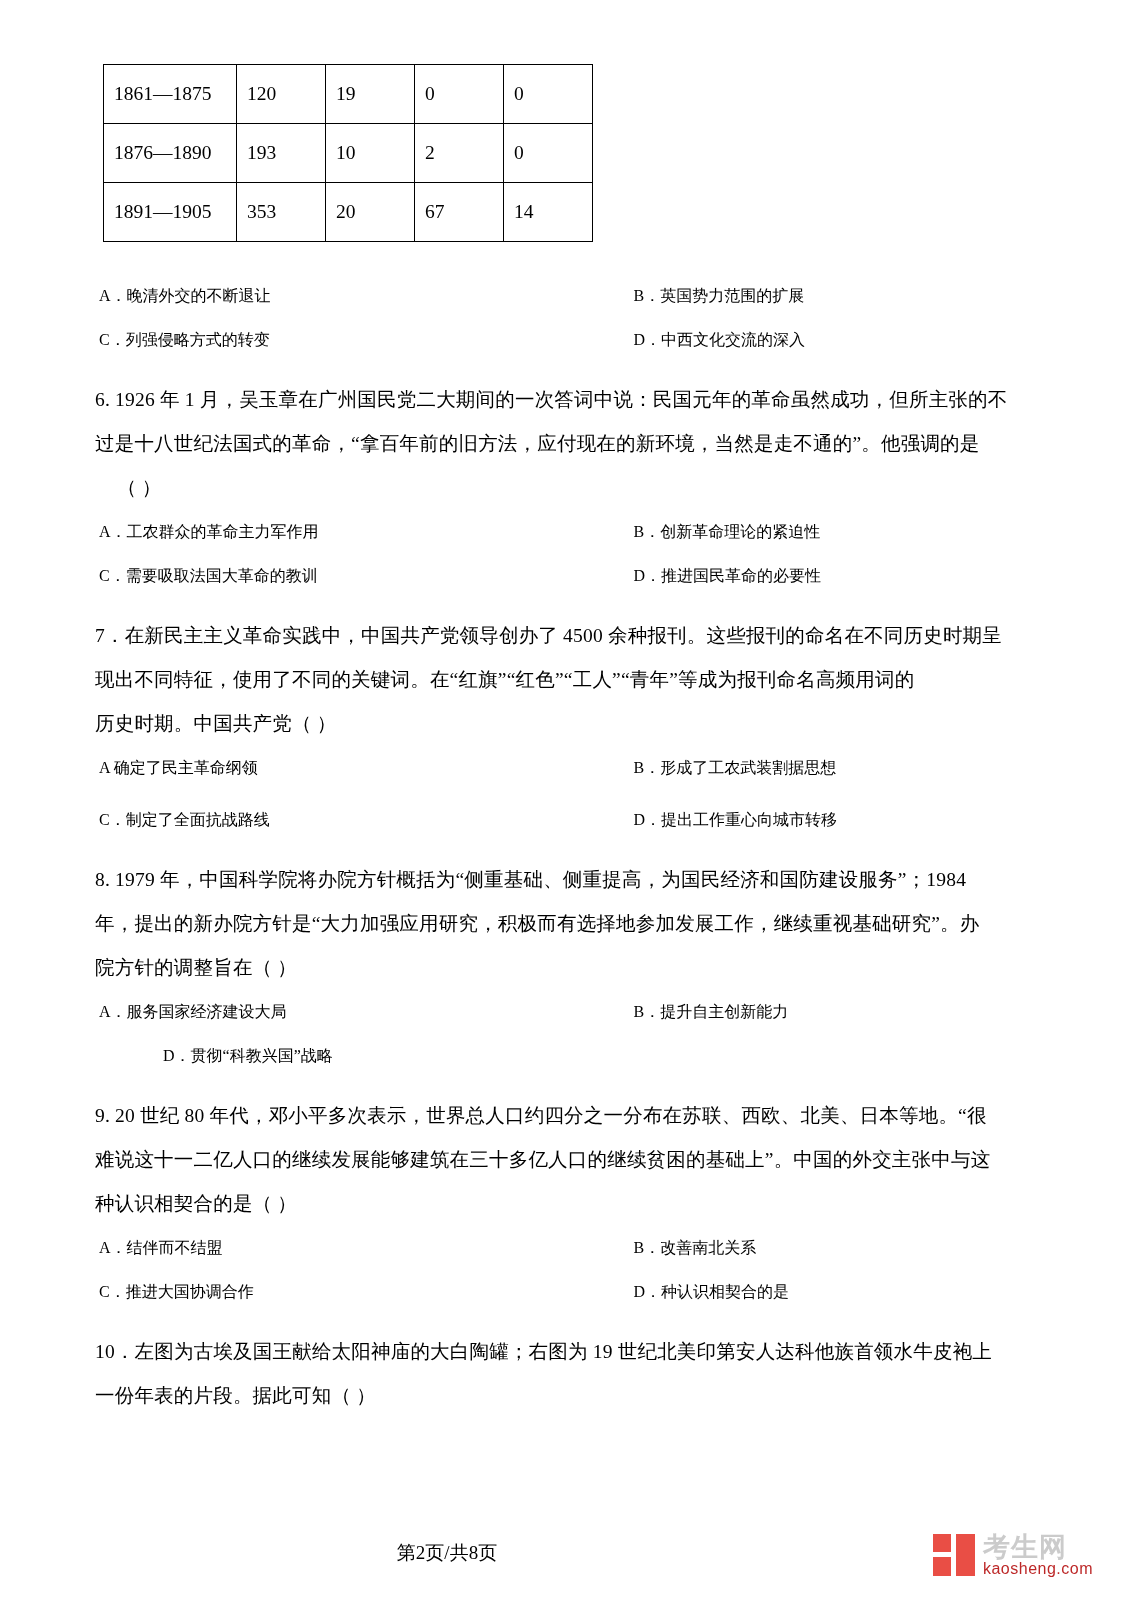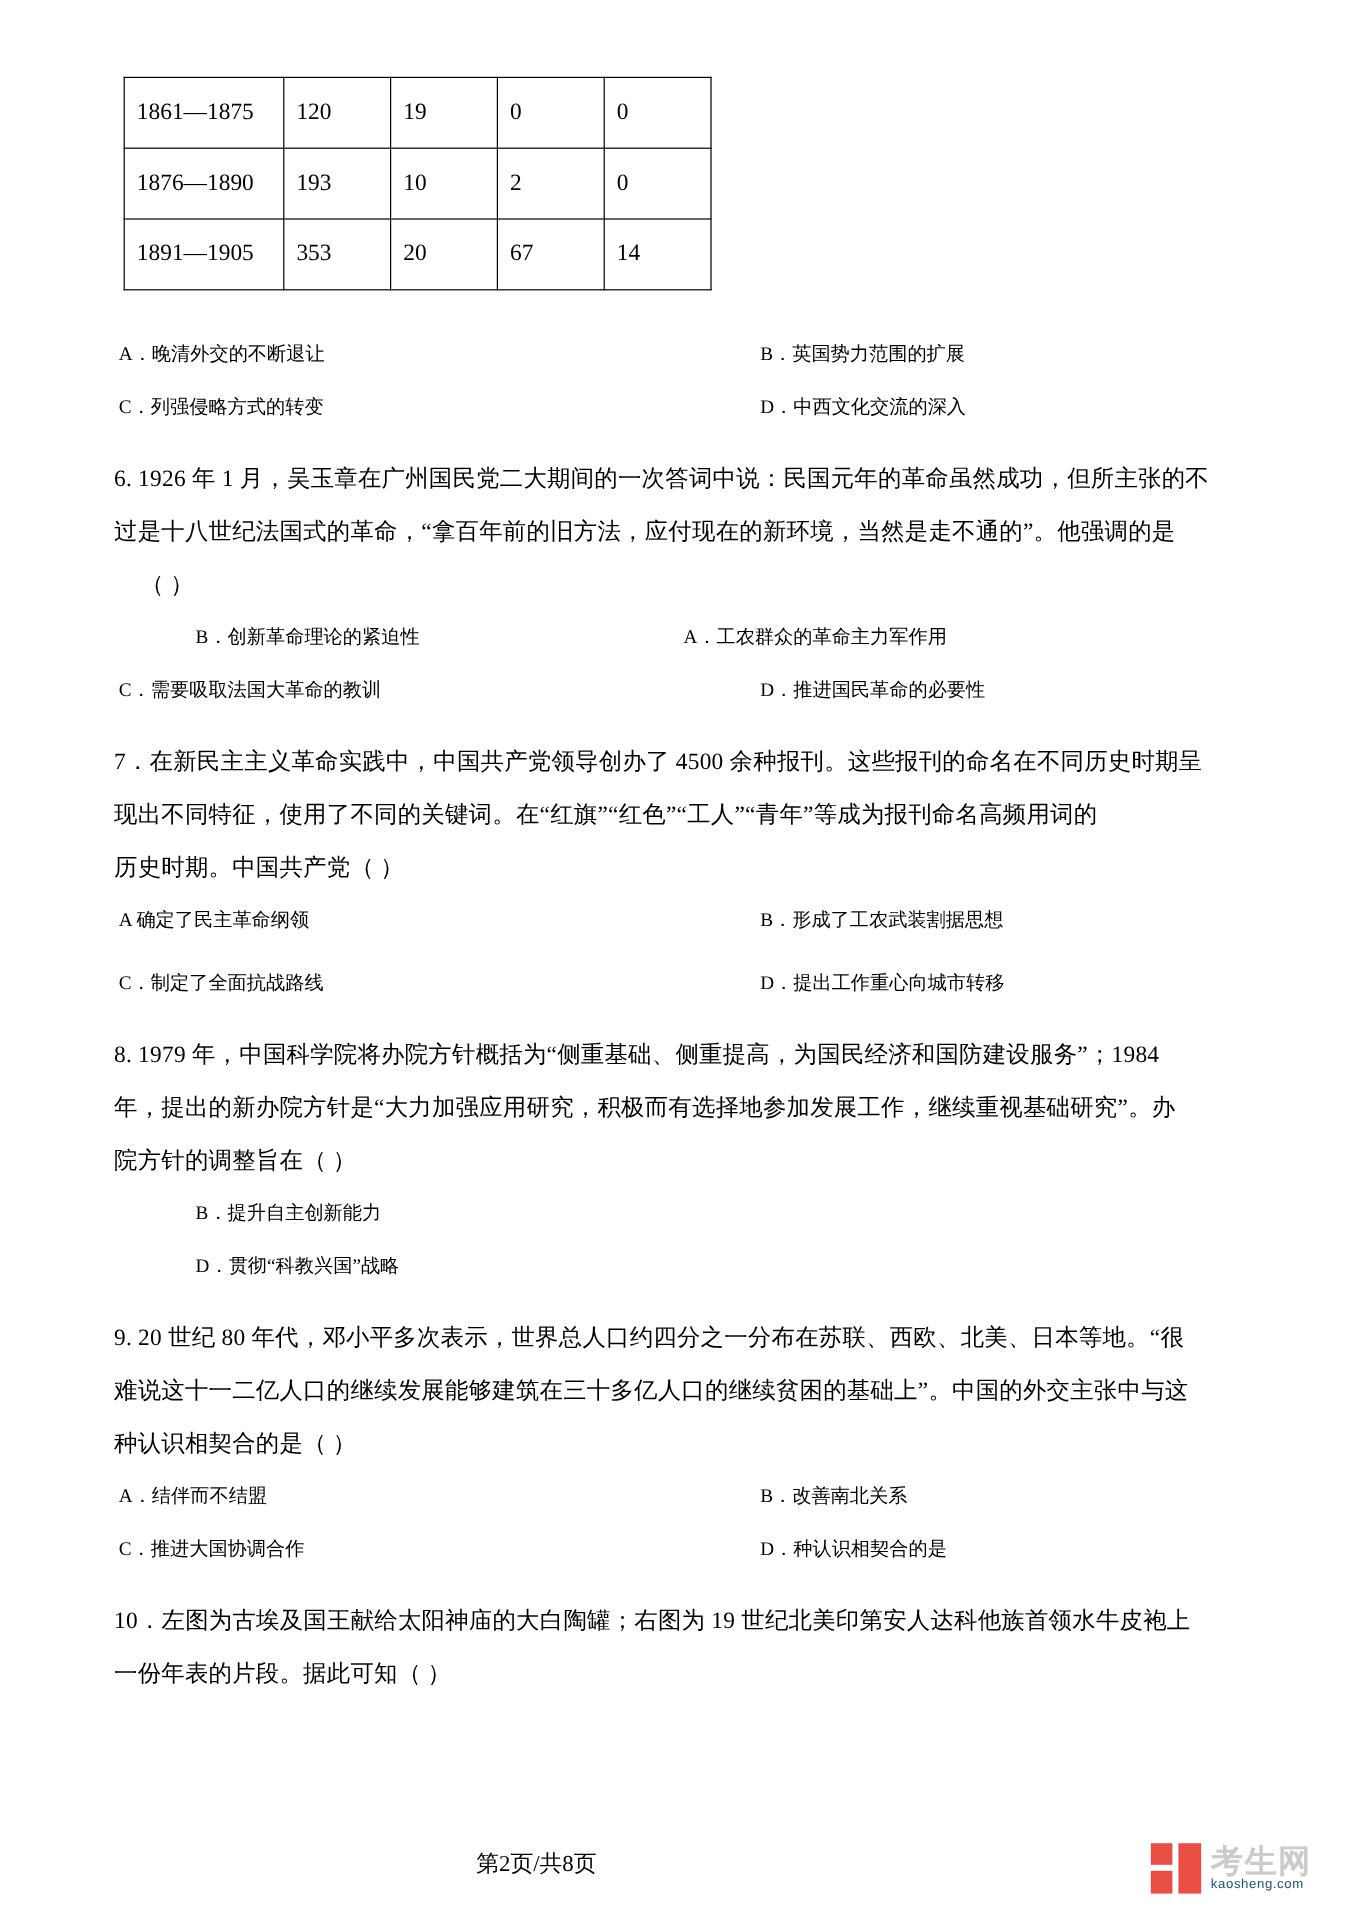--- a/index.html
+++ b/index.html
@@ -110,22 +110,22 @@
     line-height: 1.05;
   }
   .wm-title {
     font-size: 27px;
     color: #c9c9c9;
     font-family: "Liberation Sans", sans-serif;
     font-weight: bold;
     letter-spacing: 1px;
   }
   .wm-sub {
-    font-size: 11px;
-    color: #0c4a6e;
+    font-size: 16px;
+    color: #b91c1c;
     font-family: "Liberation Sans", sans-serif;
     letter-spacing: 0.5px;
   }
 </style>
 </head>
 <body>
 
 <div class="page">
 
   <div class="table-wrap">
@@ -167,22 +167,22 @@
       <div class="opt left">C．列强侵略方式的转变</div>
       <div class="opt right">D．中西文化交流的深入</div>
     </div>
   </div>
 
   <div class="q-block">
     <div class="q-line">6. 1926 年 1 月，吴玉章在广州国民党二大期间的一次答词中说：民国元年的革命虽然成功，但所主张的不</div>
     <div class="q-line">过是十八世纪法国式的革命，“拿百年前的旧方法，应付现在的新环境，当然是走不通的”。他强调的是</div>
     <div class="q-line indent">（      ）</div>
     <div class="opt-row">
+      <div class="opt left">A．工农群众的革命主力军作用</div>
       <div class="opt right">B．创新革命理论的紧迫性</div>
-      <div class="opt left">A．工农群众的革命主力军作用</div>
     </div>
     <div class="opt-row">
       <div class="opt left">C．需要吸取法国大革命的教训</div>
       <div class="opt right">D．推进国民革命的必要性</div>
     </div>
   </div>
 
   <div class="q-block">
     <div class="q-line">7．在新民主主义革命实践中，中国共产党领导创办了 4500 余种报刊。这些报刊的命名在不同历史时期呈</div>
     <div class="q-line">现出不同特征，使用了不同的关键词。在“红旗”“红色”“工人”“青年”等成为报刊命名高频用词的</div>
@@ -196,20 +196,21 @@
       <div class="opt left">C．制定了全面抗战路线</div>
       <div class="opt right">D．提出工作重心向城市转移</div>
     </div>
   </div>
 
   <div class="q-block">
     <div class="q-line">8. 1979 年，中国科学院将办院方针概括为“侧重基础、侧重提高，为国民经济和国防建设服务”；1984</div>
     <div class="q-line">年，提出的新办院方针是“大力加强应用研究，积极而有选择地参加发展工作，继续重视基础研究”。办</div>
     <div class="q-line">院方针的调整旨在（      ）</div>
     <div class="opt-row">
+      <div class="opt left">A．服务国家经济建设大局</div>
       <div class="opt right">B．提升自主创新能力</div>
     </div>
     <div class="opt-row">
       <div class="opt right">D．贯彻“科教兴国”战略</div>
     </div>
   </div>
 
   <div class="q-block">
     <div class="q-line">9. 20 世纪 80 年代，邓小平多次表示，世界总人口约四分之一分布在苏联、西欧、北美、日本等地。“很</div>
     <div class="q-line">难说这十一二亿人口的继续发展能够建筑在三十多亿人口的继续贫困的基础上”。中国的外交主张中与这</div>

